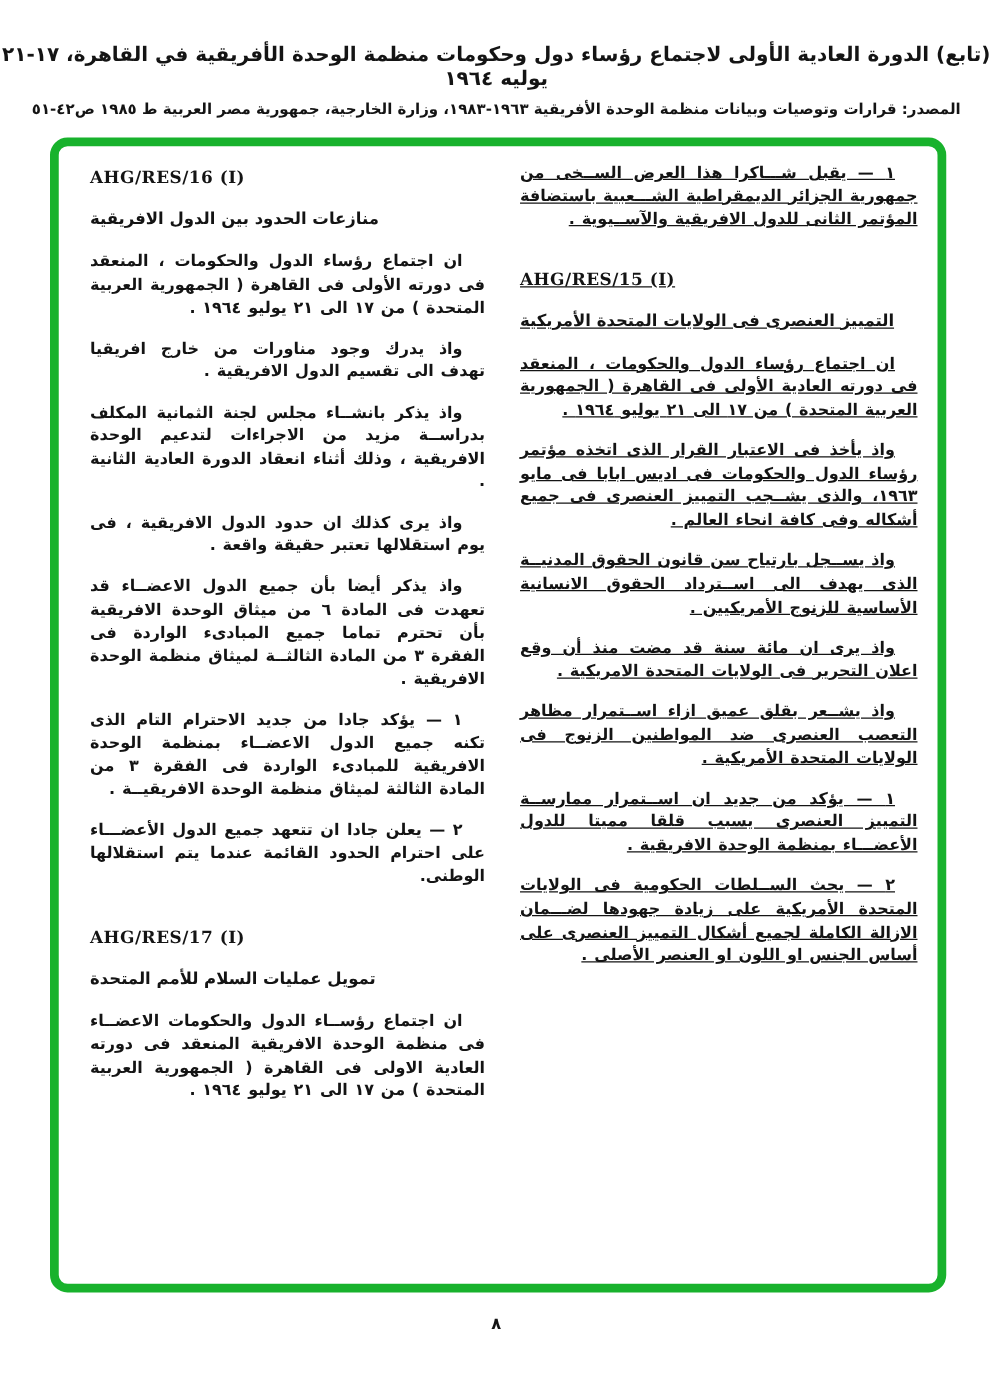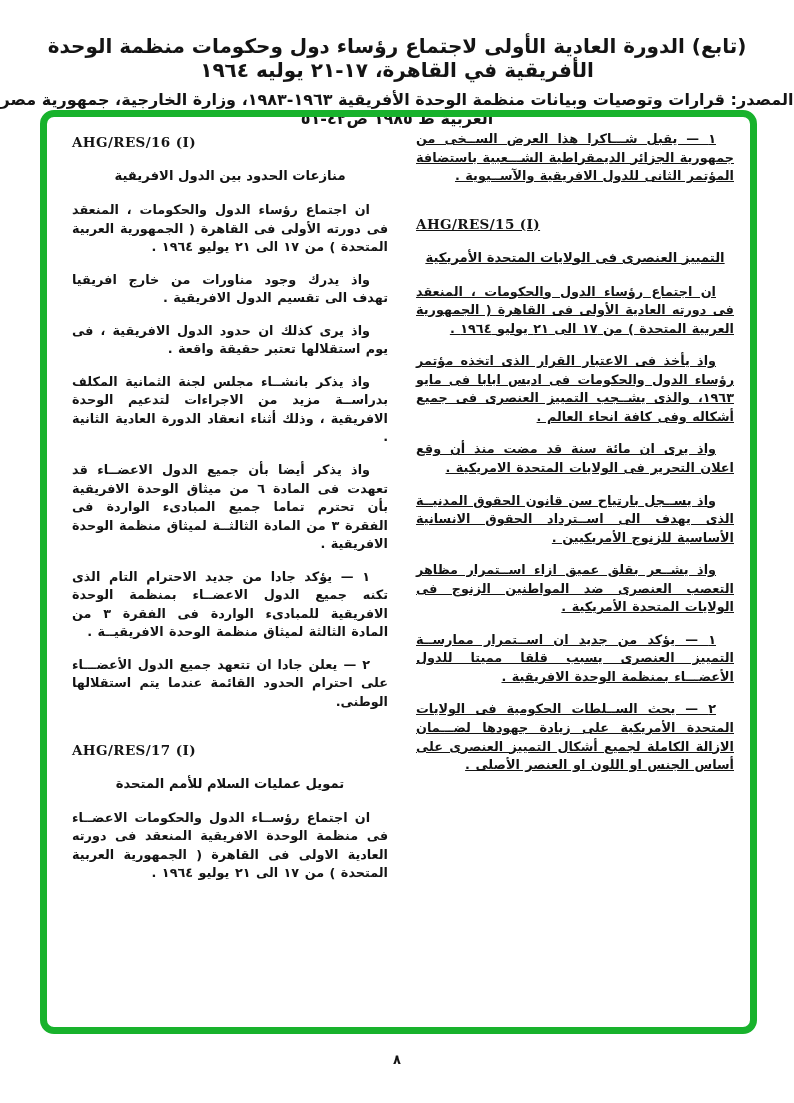--- a/index.html
+++ b/index.html
@@ -18,25 +18,25 @@
   .page-header {
     position: absolute;
     top: 34px;
     left: 0;
     width: 100%;
     text-align: center;
     direction: rtl;
     font-weight: bold;
   }
   .header-line1 {
-    font-size: 20px;
+    font-size: 16px;
     letter-spacing: 0.2px;
   }
   .header-line2 {
-    font-size: 16px;
+    font-size: 12px;
     margin-top: 8px;
   }
   .green-frame {
     position: absolute;
     left: 40px;
     top: 110px;
     width: 717px;
     height: 924px;
     box-sizing: border-box;
     border: 7px solid #18b22c;
@@ -63,21 +63,21 @@
     direction: ltr;
     text-align: left;
     font-family: "DejaVu Serif", serif;
     font-size: 13.5px;
     font-weight: bold;
     margin: 4px 0 18px 0;
     letter-spacing: 0.4px;
   }
   .res-id.spaced { margin-top: 30px; }
   .res-title {
-    text-align: center;
+    text-align: left;
     font-size: 13.2px;
     font-weight: bold;
     margin: 0 0 18px 0;
   }
   .para-list p {
     margin: 0 0 14px 0;
     text-align: justify;
     text-indent: 18px;
     line-height: 1.45;
     word-spacing: 1px;
@@ -103,22 +103,22 @@
 <div class="green-frame" style="border-color: rgb(24, 178, 44);"></div>
 
 <div class="columns">
 
   <div class="col col-left">
     <div class="res-id">AHG/RES/16 (I)</div>
     <div class="res-title">منازعات الحدود بين الدول الافريقية</div>
     <div class="para-list">
         <p>ان اجتماع رؤساء الدول والحكومات ، المنعقد فى دورته الأولى فى القاهرة ( الجمهورية العربية المتحدة ) من ١٧ الى ٢١ يوليو ١٩٦٤ .</p>
         <p>واذ يدرك وجود مناورات من خارج افريقيا تهدف الى تقسيم الدول الافريقية .</p>
+        <p>واذ يذكر بانشــاء مجلس لجنة الثمانية المكلف بدراســة مزيد من الاجراءات لتدعيم الوحدة الافريقية ، وذلك أثناء انعقاد الدورة العادية الثانية .</p>
         <p>واذ يرى كذلك ان حدود الدول الافريقية ، فى يوم استقلالها تعتبر حقيقة واقعة .</p>
-        <p>واذ يذكر بانشــاء مجلس لجنة الثمانية المكلف بدراســة مزيد من الاجراءات لتدعيم الوحدة الافريقية ، وذلك أثناء انعقاد الدورة العادية الثانية .</p>
         <p>واذ يذكر أيضا بأن جميع الدول الاعضــاء قد تعهدت فى المادة ٦ من ميثاق الوحدة الافريقية بأن تحترم تماما جميع المبادىء الواردة فى الفقرة ٣ من المادة الثالثــة لميثاق منظمة الوحدة الافريقية .</p>
         <p>١ — يؤكد جادا من جديد الاحترام التام الذى تكنه جميع الدول الاعضــاء بمنظمة الوحدة الافريقية للمبادىء الواردة فى الفقرة ٣ من المادة الثالثة لميثاق منظمة الوحدة الافريقيــة .</p>
         <p>٢ — يعلن جادا ان تتعهد جميع الدول الأعضـــاء على احترام الحدود القائمة عندما يتم استقلالها الوطنى.</p>
       </div>
 
     <div class="res-id spaced">AHG/RES/17 (I)</div>
     <div class="res-title">تمويل عمليات السلام للأمم المتحدة</div>
     <div class="para-list">
         <p>ان اجتماع رؤســاء الدول والحكومات الاعضــاء فى منظمة الوحدة الافريقية المنعقد فى دورته العادية الاولى فى القاهرة ( الجمهورية العربية المتحدة ) من ١٧ الى ٢١ يوليو ١٩٦٤ .</p>
       </div>
@@ -127,22 +127,22 @@
   <div class="col col-right">
     <div class="para-list">
         <p>١ — يقبل شـــاكرا هذا العرض الســخى من جمهورية الجزائر الديمقراطية الشـــعبية باستضافة المؤتمر الثانى للدول الافريقية والآســيوية .</p>
       </div>
 
     <div class="res-id spaced">AHG/RES/15 (I)</div>
     <div class="res-title">التمييز العنصرى فى الولايات المتحدة الأمريكية</div>
     <div class="para-list">
         <p>ان اجتماع رؤساء الدول والحكومات ، المنعقد فى دورته العادية الأولى فى القاهرة ( الجمهورية العربية المتحدة ) من ١٧ الى ٢١ يوليو ١٩٦٤ .</p>
         <p>واذ يأخذ فى الاعتبار القرار الذى اتخذه مؤتمر رؤساء الدول والحكومات فى اديس ابابا فى مايو ١٩٦٣، والذى يشــجب التمييز العنصرى فى جميع أشكاله وفى كافة انحاء العالم .</p>
+        <p>واذ يســجل بارتياح سن قانون الحقوق المدنيــة الذى يهدف الى اســترداد الحقوق الانسانية الأساسية للزنوج الأمريكيين .</p>
         <p>واذ يرى ان مائة سنة قد مضت منذ أن وقع اعلان التحرير فى الولايات المتحدة الامريكية .</p>
-        <p>واذ يســجل بارتياح سن قانون الحقوق المدنيــة الذى يهدف الى اســترداد الحقوق الانسانية الأساسية للزنوج الأمريكيين .</p>
         <p>واذ يشــعر بقلق عميق ازاء اســتمرار مظاهر التعصب العنصرى ضد المواطنين الزنوج فى الولايات المتحدة الأمريكية .</p>
         <p>١ — يؤكد من جديد ان اســتمرار ممارســة التمييز العنصرى يسبب قلقا مميتا للدول الأعضـــاء بمنظمة الوحدة الافريقية .</p>
         <p>٢ — يحث الســلطات الحكومية فى الولايات المتحدة الأمريكية على زيادة جهودها لضـــمان الازالة الكاملة لجميع أشكال التمييز العنصرى على أساس الجنس او اللون او العنصر الأصلى .</p>
       </div>
   </div>
 
 </div>
 
 <div class="page-number">٨</div>
 

